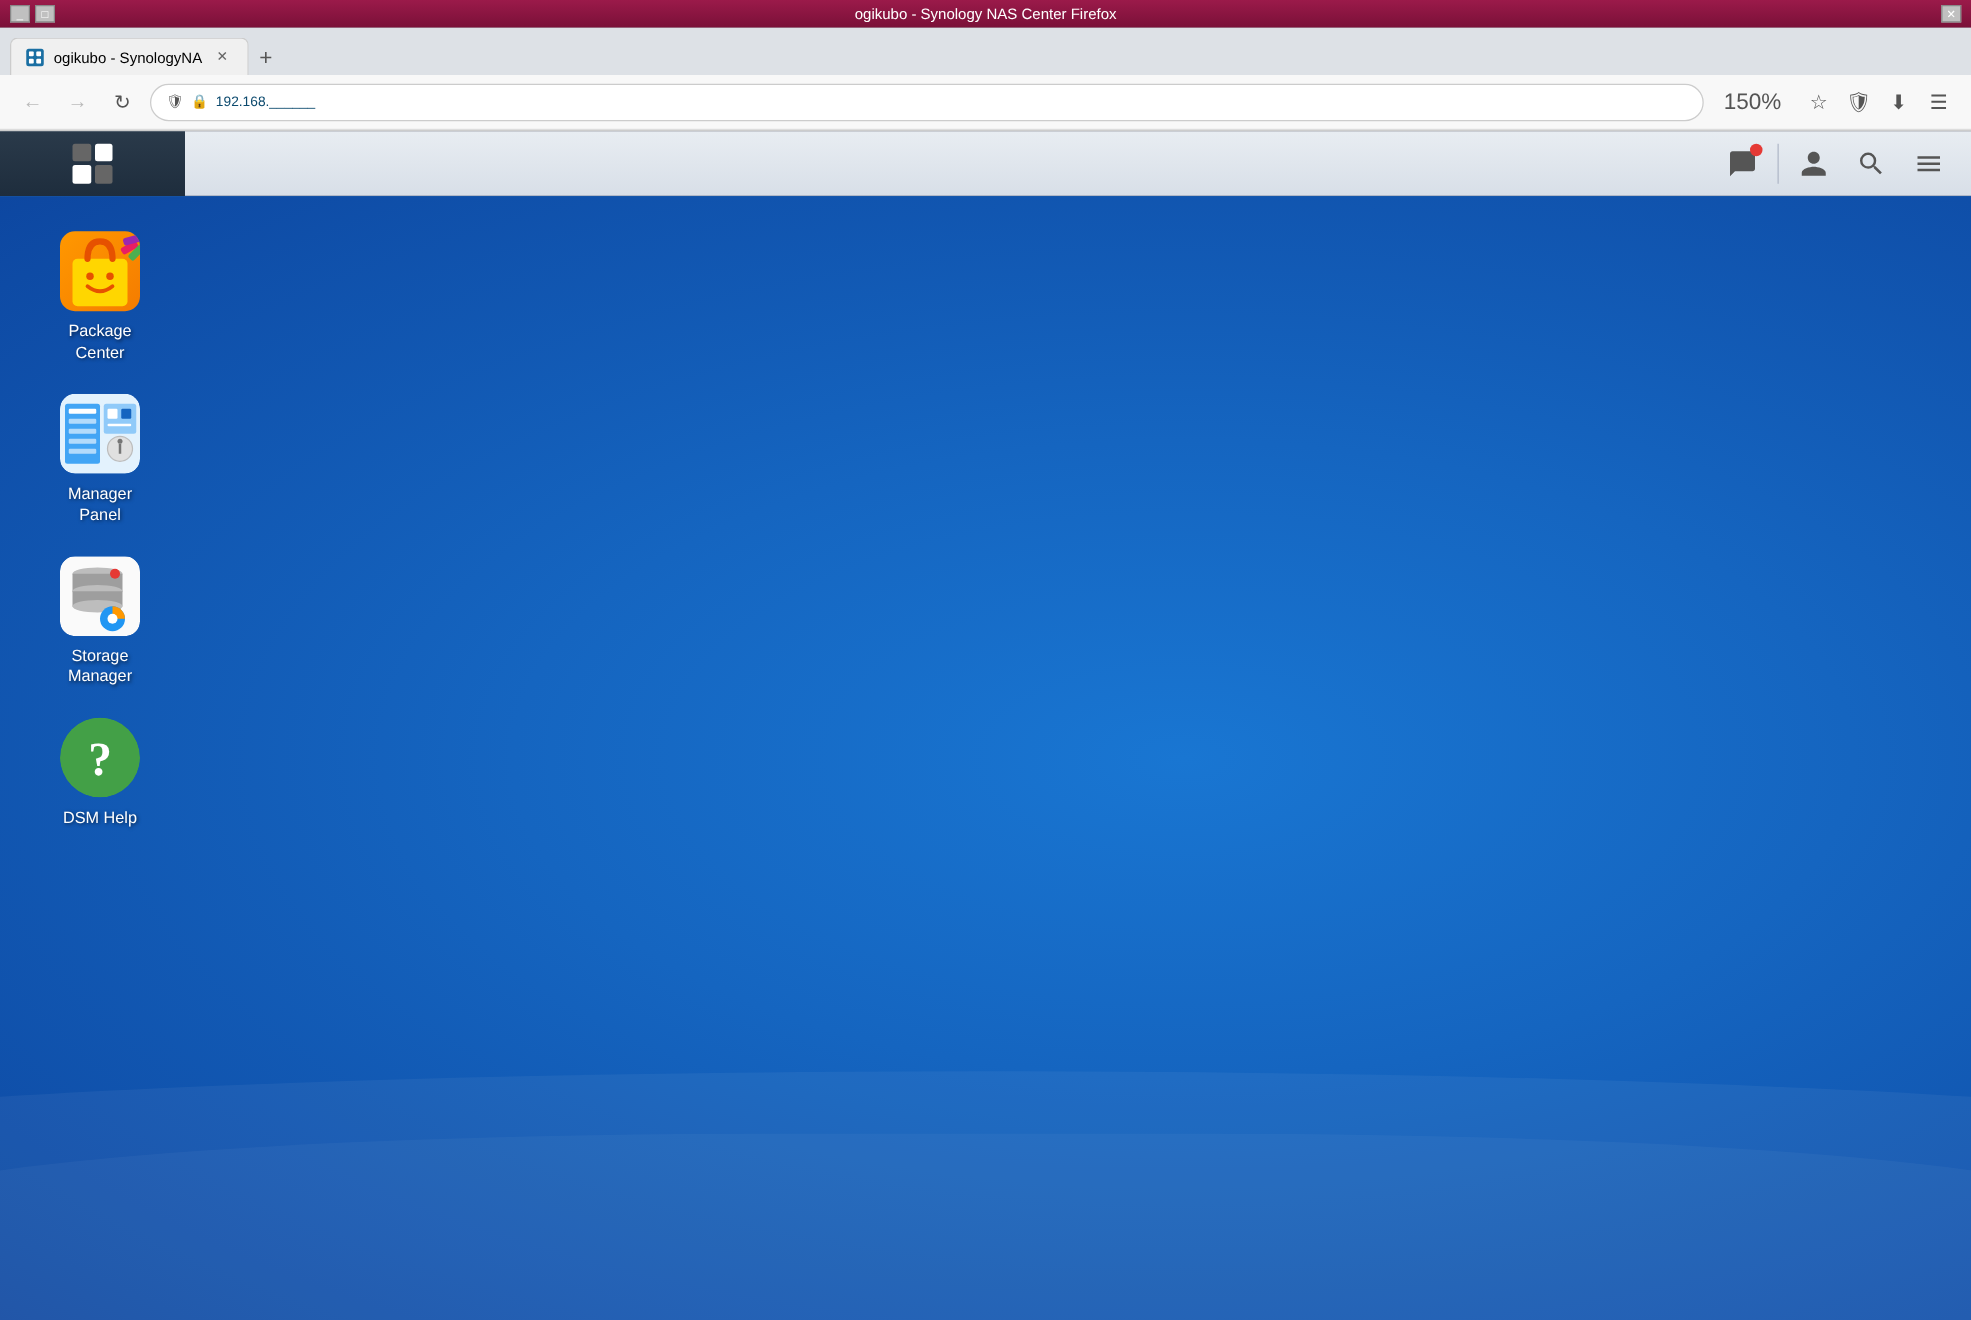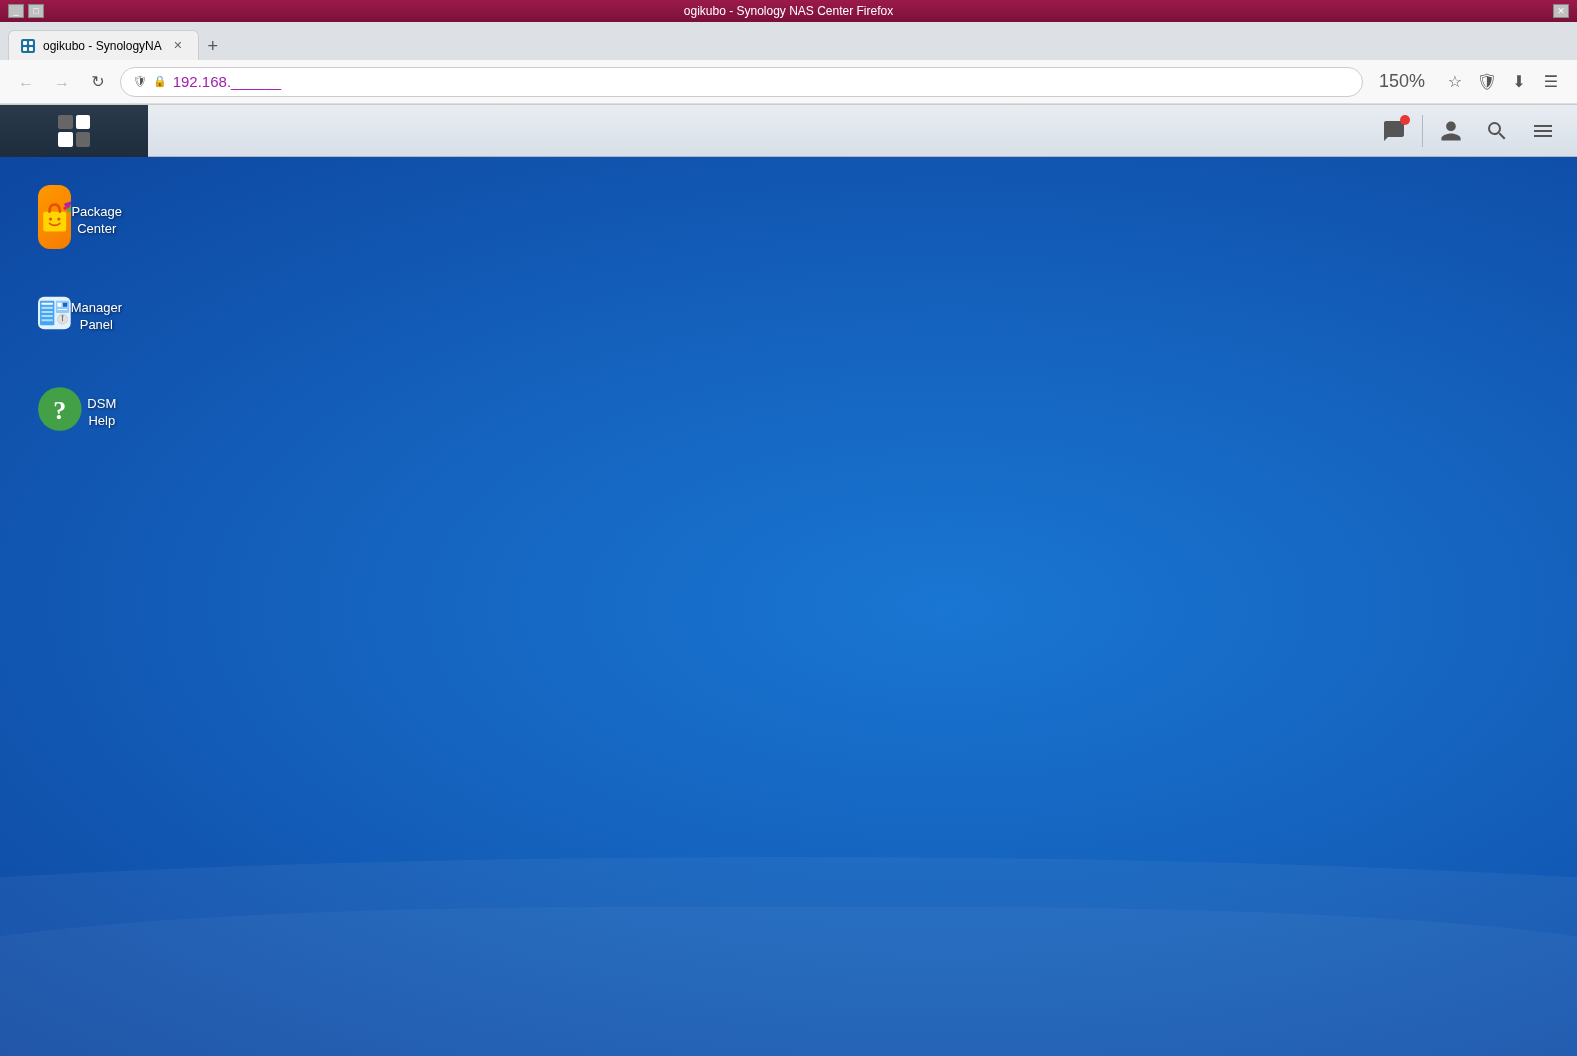--- a/index.html
+++ b/index.html
@@ -126,21 +126,21 @@
       border: 1px solid #ccc;
       border-radius: 15px;
       background: white;
       display: flex;
       align-items: center;
       padding: 0 12px;
       gap: 6px;
       font-size: 13px;
     }
     .address-bar .lock-icon { color: #555; font-size: 11px; }
-    .address-bar .url-text { color: #a21caf; font-size: 15px; }
+    .address-bar .url-text { color: #0c4a6e; font-size: 11px; }
     .zoom-level {
       font-size: 18px;
       color: #555;
       padding: 0 8px;
     }
     .toolbar-icons {
       display: flex;
       gap: 4px;
     }
     .toolbar-icon {
@@ -259,20 +259,21 @@
     .desktop-icons {
       position: absolute;
       top: 20px;
       left: 30px;
       display: flex;
       flex-direction: column;
       gap: 8px;
     }
     .desktop-icon {
       display: flex;
+      flex-direction: column;
       align-items: center;
       cursor: pointer;
       padding: 8px;
       border-radius: 6px;
       width: 100px;
       text-align: center;
     }
     .icon-img {
       width: 64px;
       height: 64px;
@@ -436,20 +437,42 @@
           <rect x="38" y="24" width="19" height="2" rx="1" fill="white"></rect>
 
           <circle cx="48" cy="44" r="10" fill="#e0e0e0" stroke="#bdbdbd" stroke-width="1"></circle>
           <circle cx="48" cy="38" r="2" fill="#757575"></circle>
           <line x1="48" y1="40" x2="48" y2="48" stroke="#757575" stroke-width="2"></line>
         </svg>
       </div>
       <span class="icon-label">Manager Panel</span>
     </div>
 
+    <div class="desktop-icon">
+      <div class="icon-img" style="border-radius:12px; overflow:hidden;">
+        <svg width="64" height="64" viewBox="0 0 64 64">
+
+          <rect width="64" height="64" rx="12" fill="#fafafa"></rect>
+
+          <ellipse cx="30" cy="14" rx="20" ry="5" fill="#bdbdbd"></ellipse>
+          <rect x="10" y="14" width="40" height="14" fill="#9e9e9e"></rect>
+          <ellipse cx="30" cy="28" rx="20" ry="5" fill="#bdbdbd"></ellipse>
+          <rect x="10" y="28" width="40" height="12" fill="#9e9e9e"></rect>
+          <ellipse cx="30" cy="40" rx="20" ry="5" fill="#bdbdbd"></ellipse>
+
+          <circle cx="44" cy="14" r="4" fill="#e53935"></circle>
+
+          <circle cx="42" cy="50" r="10" fill="#2196f3"></circle>
+          <path d="M42 50 L42 40 A10 10 0 0 1 52 50 Z" fill="#ff9800"></path>
+          <circle cx="42" cy="50" r="4" fill="white"></circle>
+        </svg>
+      </div>
+      <span class="icon-label">Storage
+Manager</span>
+    </div>
 
 
     <div class="desktop-icon">
       <div class="icon-img" style="border-radius: 50%; overflow:hidden;">
         <svg width="64" height="64" viewBox="0 0 64 64">
           <circle cx="32" cy="32" r="32" fill="#43a047"></circle>
           <text x="32" y="46" text-anchor="middle" font-size="38" font-weight="bold" fill="white" font-family="serif">?</text>
         </svg>
       </div>
       <span class="icon-label">DSM Help</span>

